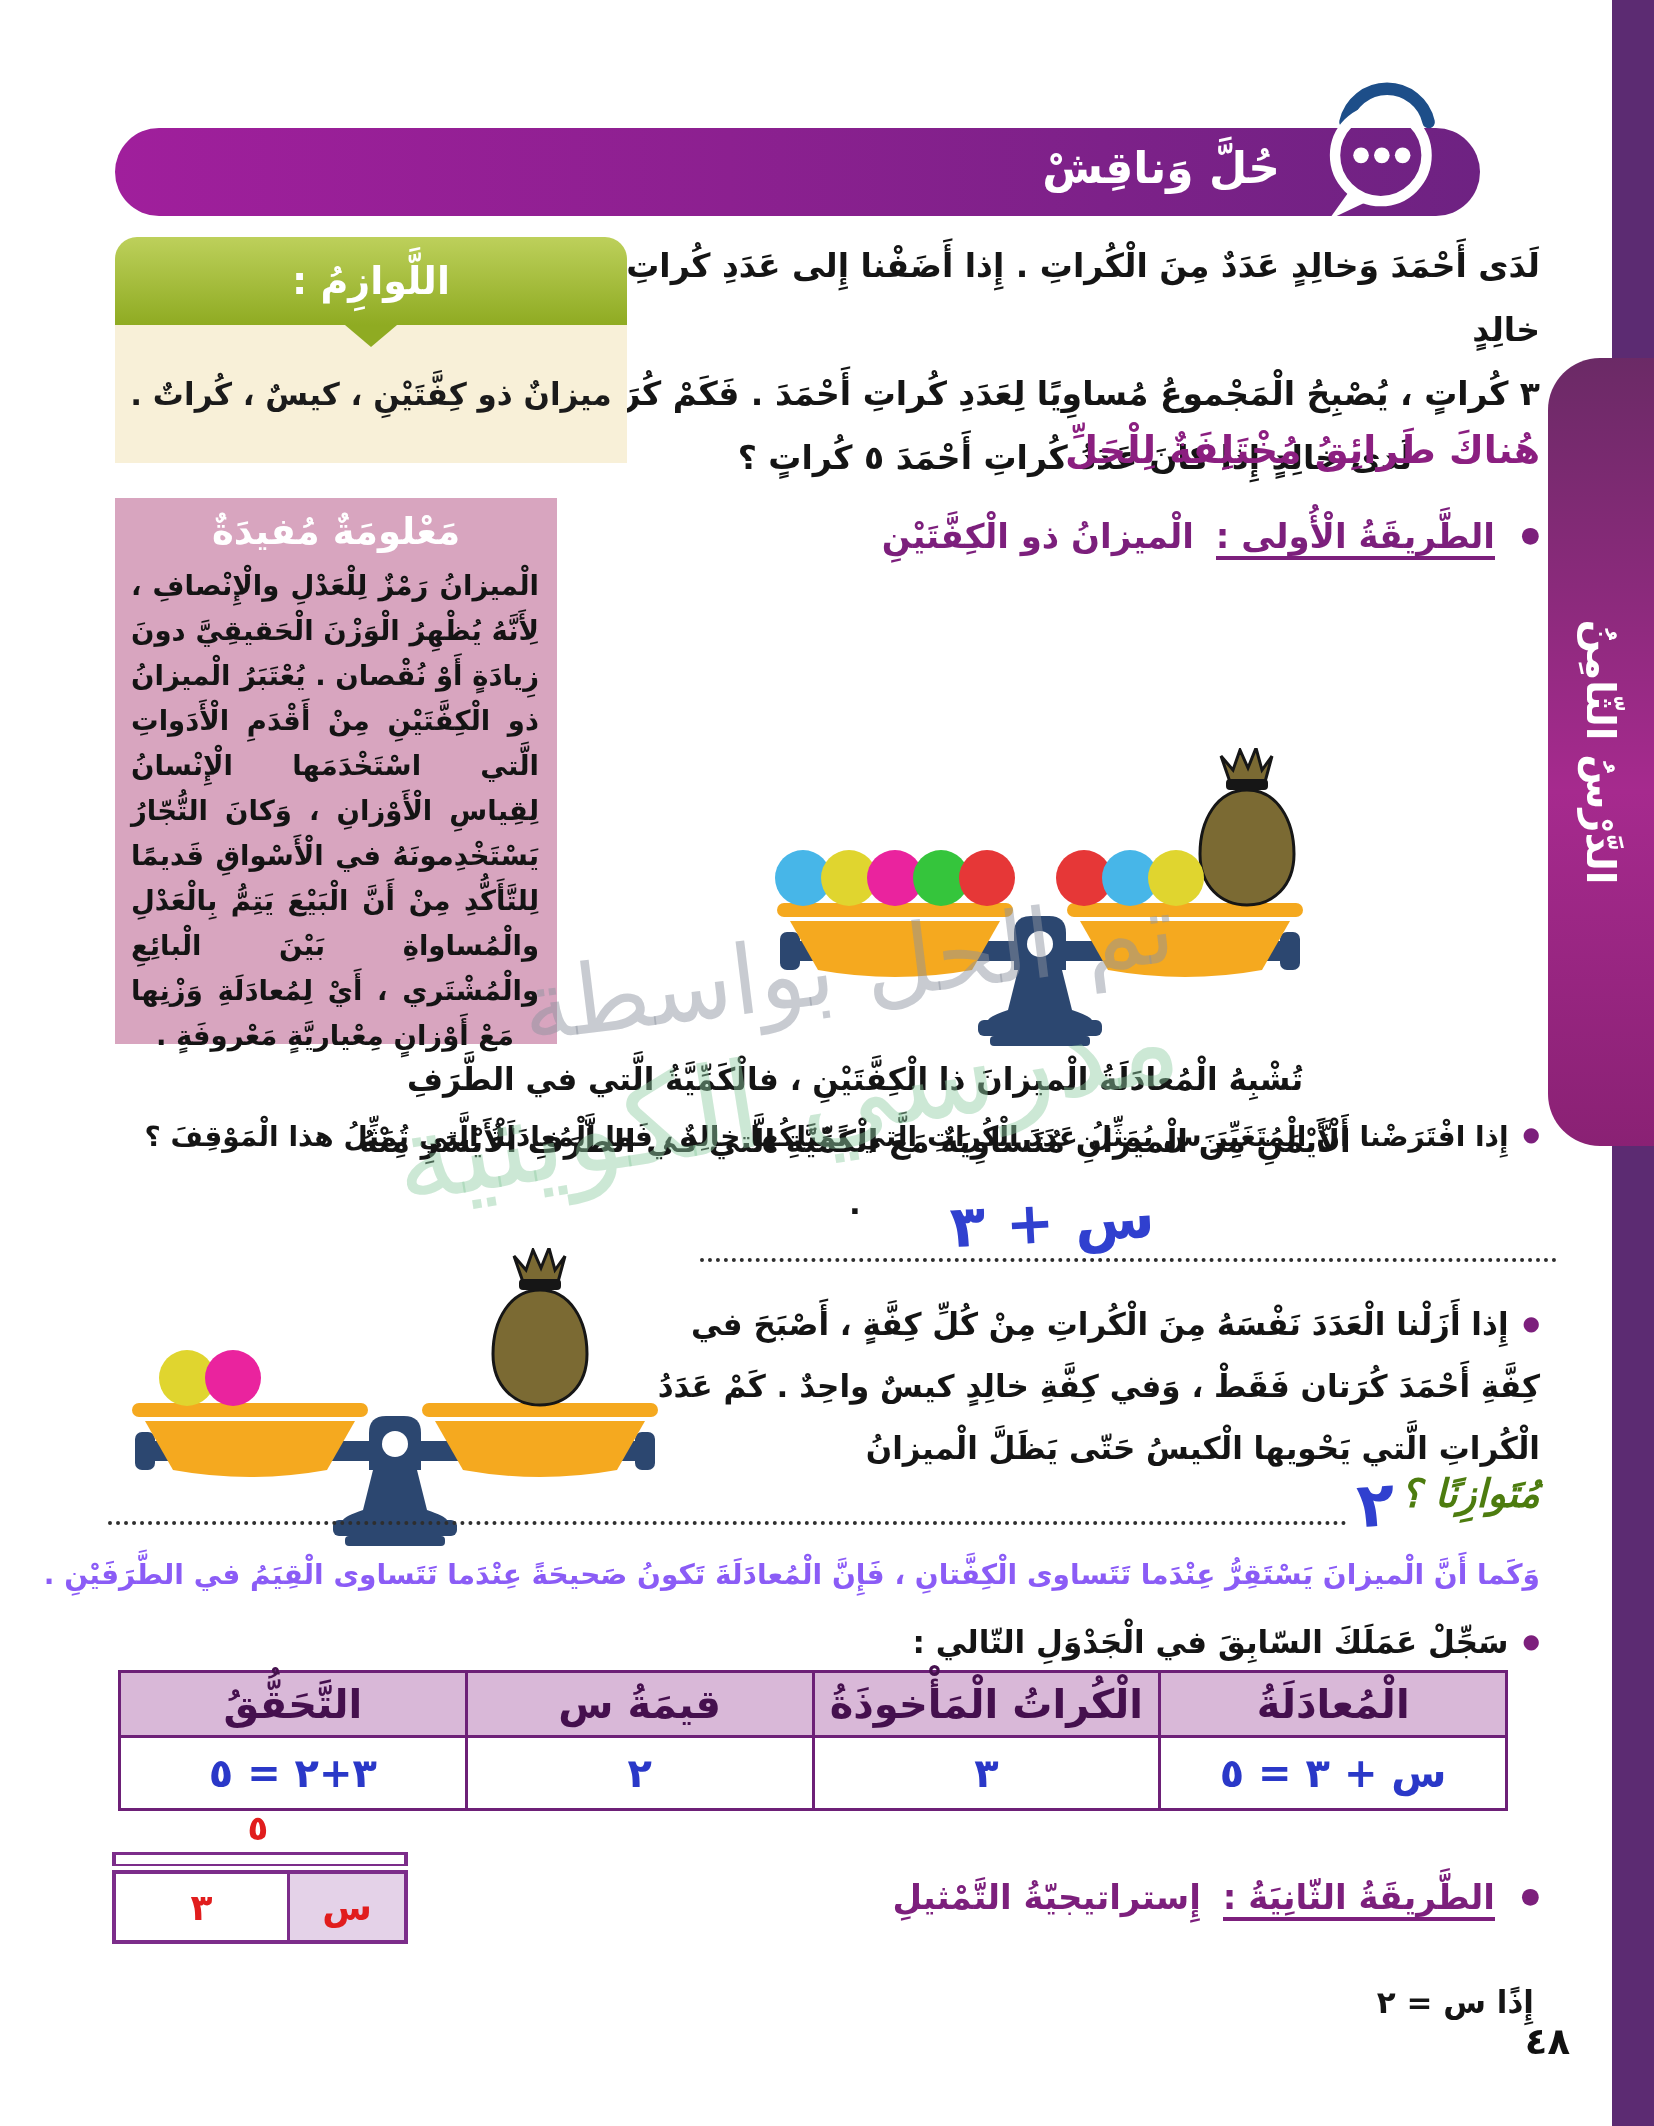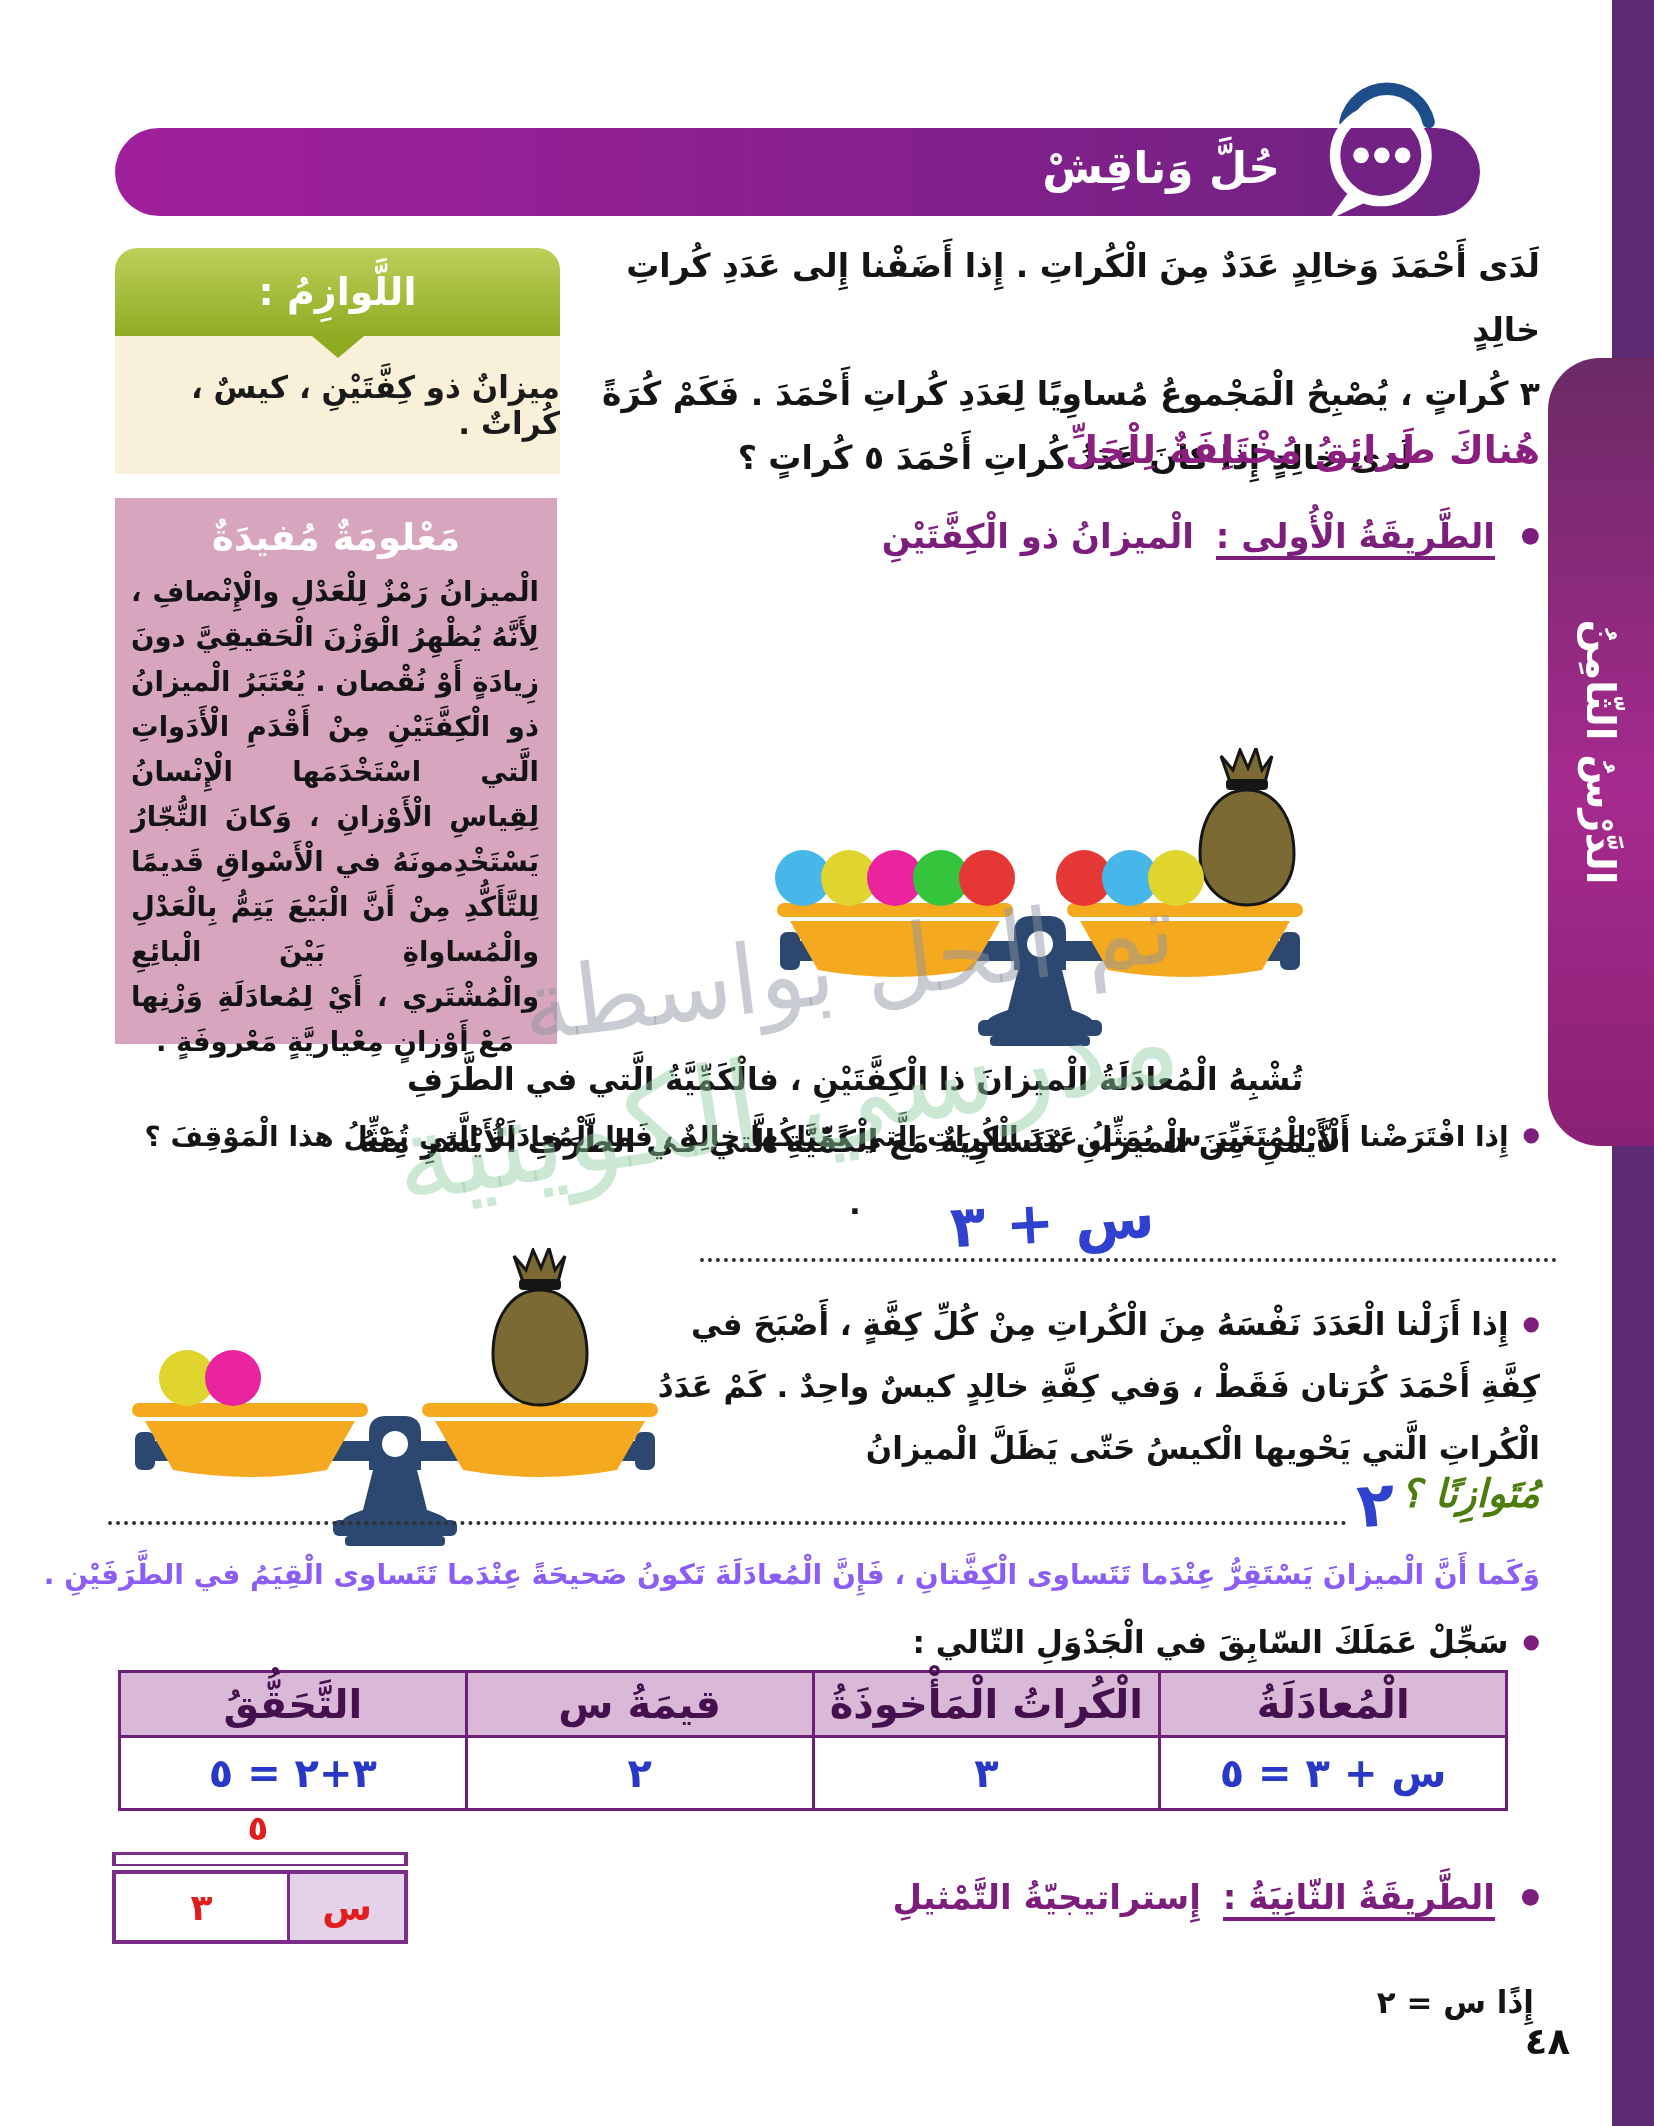--- a/index.html
+++ b/index.html
@@ -19,34 +19,34 @@
               background:linear-gradient(90deg,#a01f9c 0%,#8c2090 45%,#6e2282 100%);}
   .header-title{position:absolute;right:200px;top:14px;color:#fff;font-weight:bold;font-size:44px;}
   .bubble-svg{left:1318px;top:68px;width:136px;height:156px;z-index:3;}
 
   
   .intro{right:114px;top:234px;width:990px;font-size:33px;font-weight:700;color:#151515;
          line-height:64px;text-align:right;}
   .intro .l3{text-align:center;padding-left:60px;}
 
   
-  .supplies{left:115px;top:248px;width:445px;text-align:right;}
+  .supplies{left:115px;top:237px;width:512px;text-align:right;}
   .supplies-head{position:relative;height:88px;border-radius:22px 22px 0 0;
      background:linear-gradient(180deg,#bdd05b 0%,#8fab22 100%);
      display:flex;align-items:center;justify-content:center;}
   .supplies-head span{color:#fff;font-weight:bold;font-size:38px;}
   .supplies-body{position:relative;background:#f8f0d8;height:138px;display:flex;align-items:center;justify-content:center;}
   .supplies-body span{font-size:31px;font-weight:700;color:#1b1b1b;}
   .supplies-pointer{position:absolute;left:50%;top:88px;transform:translateX(-50%);
      width:0;height:0;border-left:26px solid transparent;border-right:26px solid transparent;
      border-top:22px solid #8fab22;z-index:1;}
 
   
   .infobox{left:115px;top:498px;width:442px;height:546px;background:#d8a5bf;}
-  .infobox-title{text-align:center;color:#fff;font-weight:bold;font-size:37px;padding-top:18px;}
+  .infobox-title{text-align:center;color:#fff;font-weight:bold;font-size:37px;padding-top:12px;}
   .infobox-body{padding:10px 18px 0 16px;font-size:27.5px;line-height:45px;font-weight:600;
      color:#141414;text-align:justify;text-align-last:center;}
 
   
   .sec-heading{right:114px;top:428px;font-size:38px;font-weight:bold;color:#8b1f80;}
   .method-line{font-size:34px;font-weight:bold;color:#7c1f7c;}
   .method-line::before{content:"●";font-size:22px;margin-left:14px;vertical-align:6px;color:#7c1f7c;}
   .m1{right:114px;top:516px;}
   .m2{right:114px;top:1877px;}
   .ul{border-bottom:4px solid #7c1f7c;}

